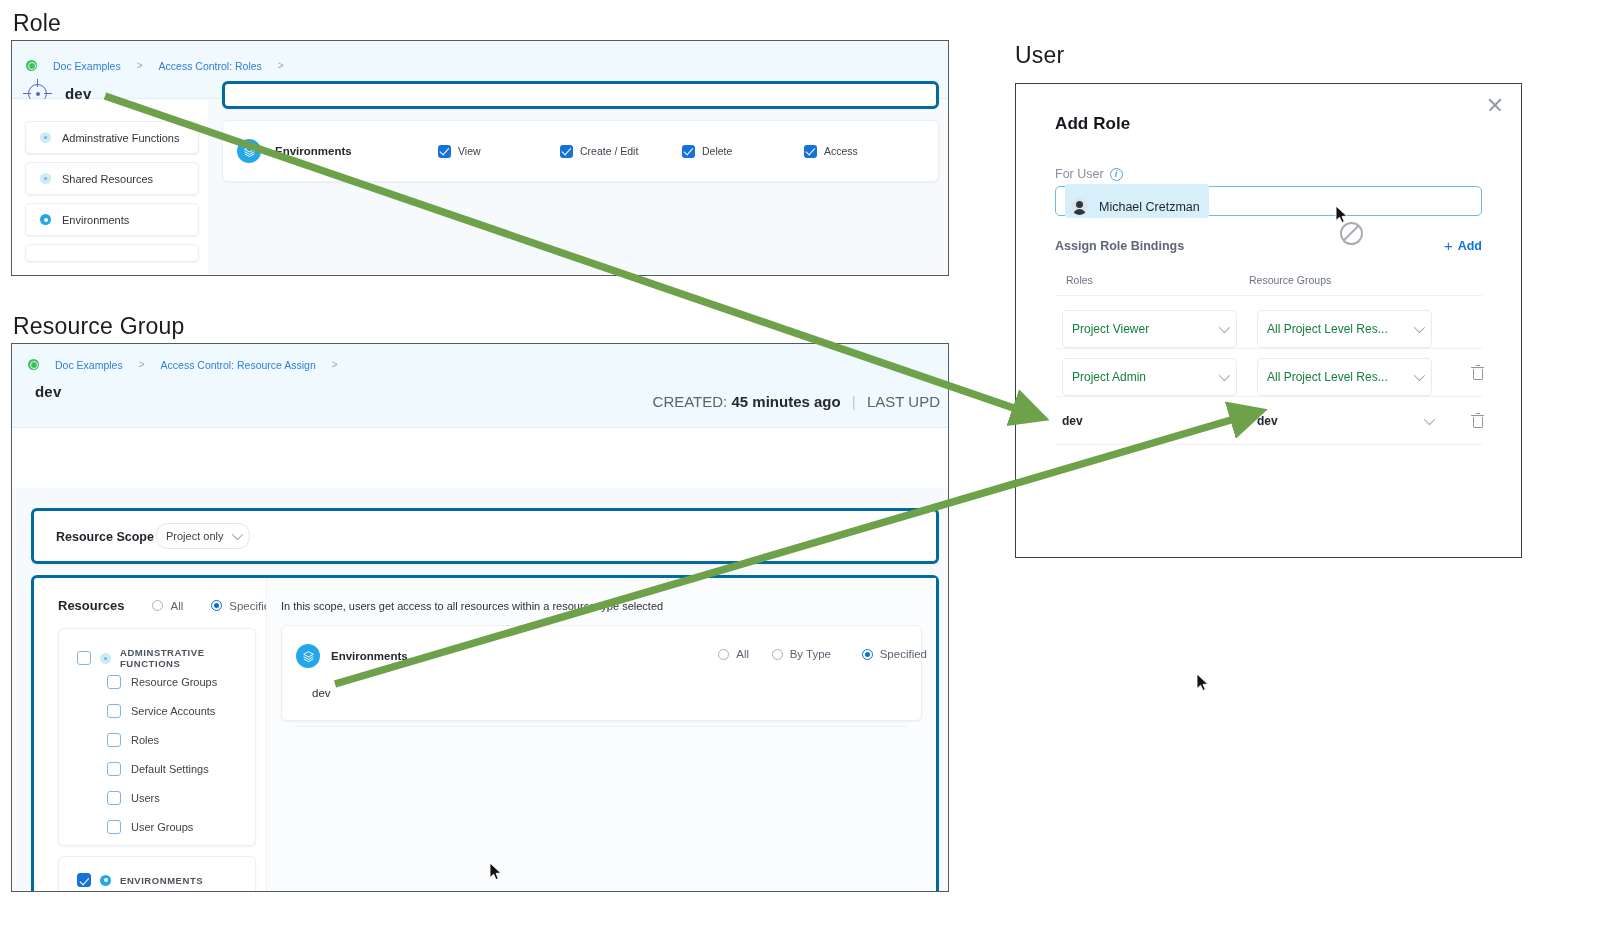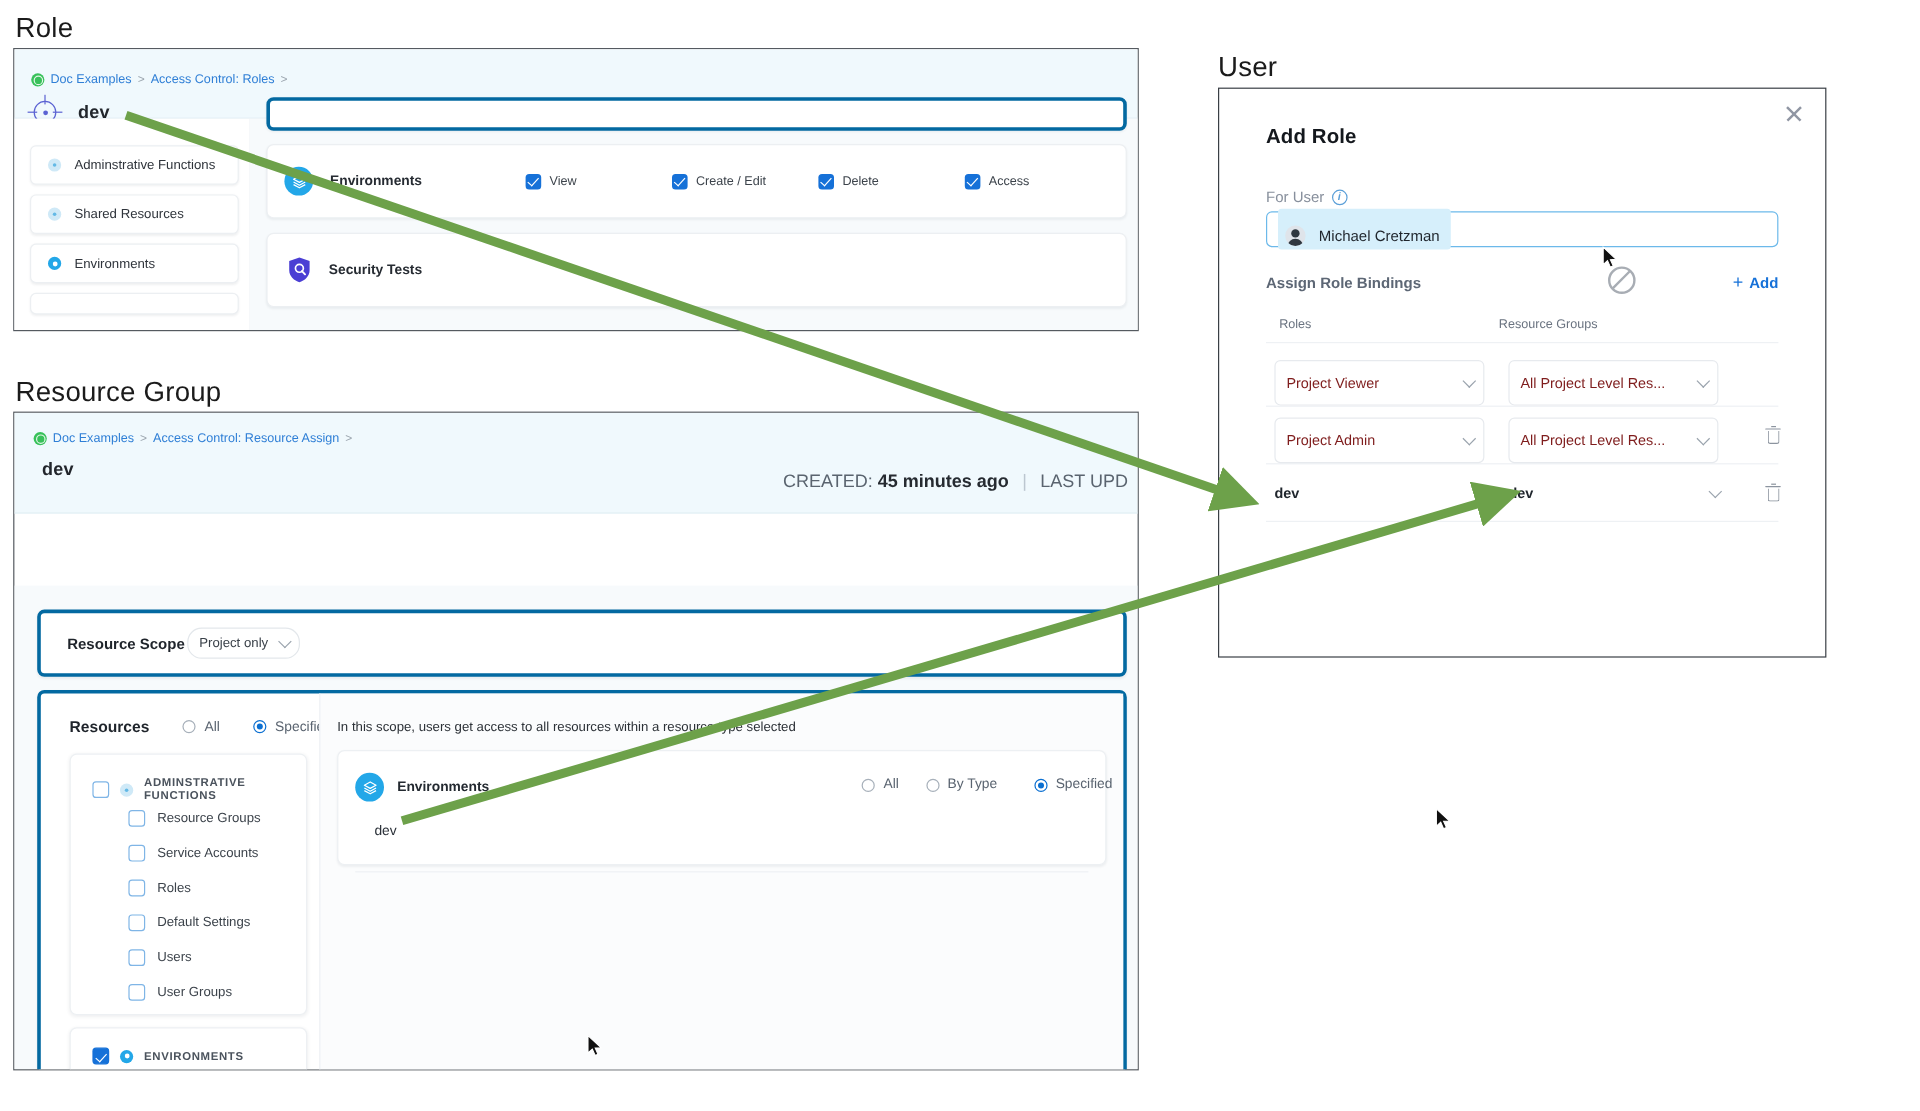--- a/index.html
+++ b/index.html
@@ -29,33 +29,33 @@
   
   .panel{
     position:absolute;
     background:#fff;
     border:1.5px solid #555a60;
     overflow:hidden;
     box-sizing:border-box;
   }
   #panel-role{left:11px;top:40px;width:938px;height:236px;}
   #panel-rg{left:11px;top:343px;width:938px;height:549px;}
-  #panel-user{left:1015px;top:73px;width:507px;height:475px;border:1.5px solid #3a3f45;}
+  #panel-user{left:1015px;top:83px;width:507px;height:475px;border:1.5px solid #3a3f45;}
 
   
   .hdr{
     position:absolute;left:0;top:0;right:0;
     background:#f0f9fd;
     border-bottom:1px solid #e2eef4;
     box-sizing:border-box;
   }
   .crumbs{
     position:absolute;
     font-size:10.5px;
-    display:flex;align-items:flex-end;gap:5px;
+    display:flex;align-items:flex-start;gap:16px;
     white-space:nowrap;
   }
   .crumb-link{color:#2f7fd6;}
   .crumb-sep{color:#9aa4ad;font-size:10px;}
   .globe{
     width:11px;height:11px;border-radius:50%;
     background:#38c15a;
     display:inline-block;position:relative;flex:0 0 auto;
   }
   .globe:after{
@@ -222,21 +222,21 @@
   .chip-nm{font-size:12.5px;color:#1f252c;}
 
   .sec-lbl{position:absolute;font-size:12.5px;font-weight:700;color:#5d6775;}
   .add-btn{position:absolute;font-size:12.5px;color:#1671d8;font-weight:600;display:flex;align-items:center;gap:5px;}
   .plus{font-size:15px;line-height:1;font-weight:500;}
 
   .col-lbl{position:absolute;font-size:10.5px;color:#6a7380;}
   .bsel{
     position:absolute;height:29px;border:1px solid #e7eaee;border-radius:5px;background:#fff;
     display:flex;align-items:center;justify-content:space-between;padding:18px 9px;
-    font-size:12px;color:#7f1d1d;box-sizing:border-box;
+    font-size:12px;color:#15803d;box-sizing:border-box;
   }
   .bsel.plain{border:none;background:transparent;color:#20262d;font-weight:600;padding:0;}
   .bsel.plain .chev{margin-left:auto;}
   .trash{position:absolute;width:13px;height:15px;}
   .trash .lid{position:absolute;left:0;top:1.5px;width:13px;height:1.4px;background:#8c949f;border-radius:1px;}
   .trash .tab{position:absolute;left:4.5px;top:0;width:4px;height:1.4px;background:#8c949f;}
   .trash .can{position:absolute;left:1.5px;top:3.5px;width:10px;height:11px;border:1.3px solid #8c949f;border-top:none;border-radius:0 0 2px 2px;box-sizing:border-box;}
 
   
   .arrows{position:absolute;left:0;top:0;width:1600px;height:926px;pointer-events:none;}
@@ -337,30 +337,20 @@
               <span class="cbx on"></span>
               <span>Delete</span>
             </span>
             <span class="perm">
               <span class="cbx on"></span>
               <span>Access</span>
             </span>
           </div>
         </div>
 
-        <div class="rrow" style="top:95px;height:62px;">
-          <span class="shield-ic">
-            <svg width="21" height="24" viewBox="0 0 21 24" aria-hidden="true">
-              <path d="M10.5 1.5 L19 4.6 V12 c0 5.6-4.3 8.7-8.5 10.3C6.3 20.7 2 17.6 2 12 V4.6 Z" fill="#4b3fd4"></path>
-              <circle cx="10.5" cy="10.6" r="3.3" fill="none" stroke="#fff" stroke-width="1.4"></circle>
-              <path d="M12.6 12.9 L15.2 15.6" stroke="#fff" stroke-width="1.6" stroke-linecap="round"></path>
-            </svg>
-          </span>
-          <span class="rname">Security Tests</span>
-        </div>
       </div>
     </div>
   </div>
 
   <div class="panel" id="panel-rg">
 
     <div class="hdr" style="height:84px;">
       <div class="crumbs" style="left:16px;top:15px;">
         <span class="globe"></span>
         <span class="crumb-link">Doc Examples</span>

